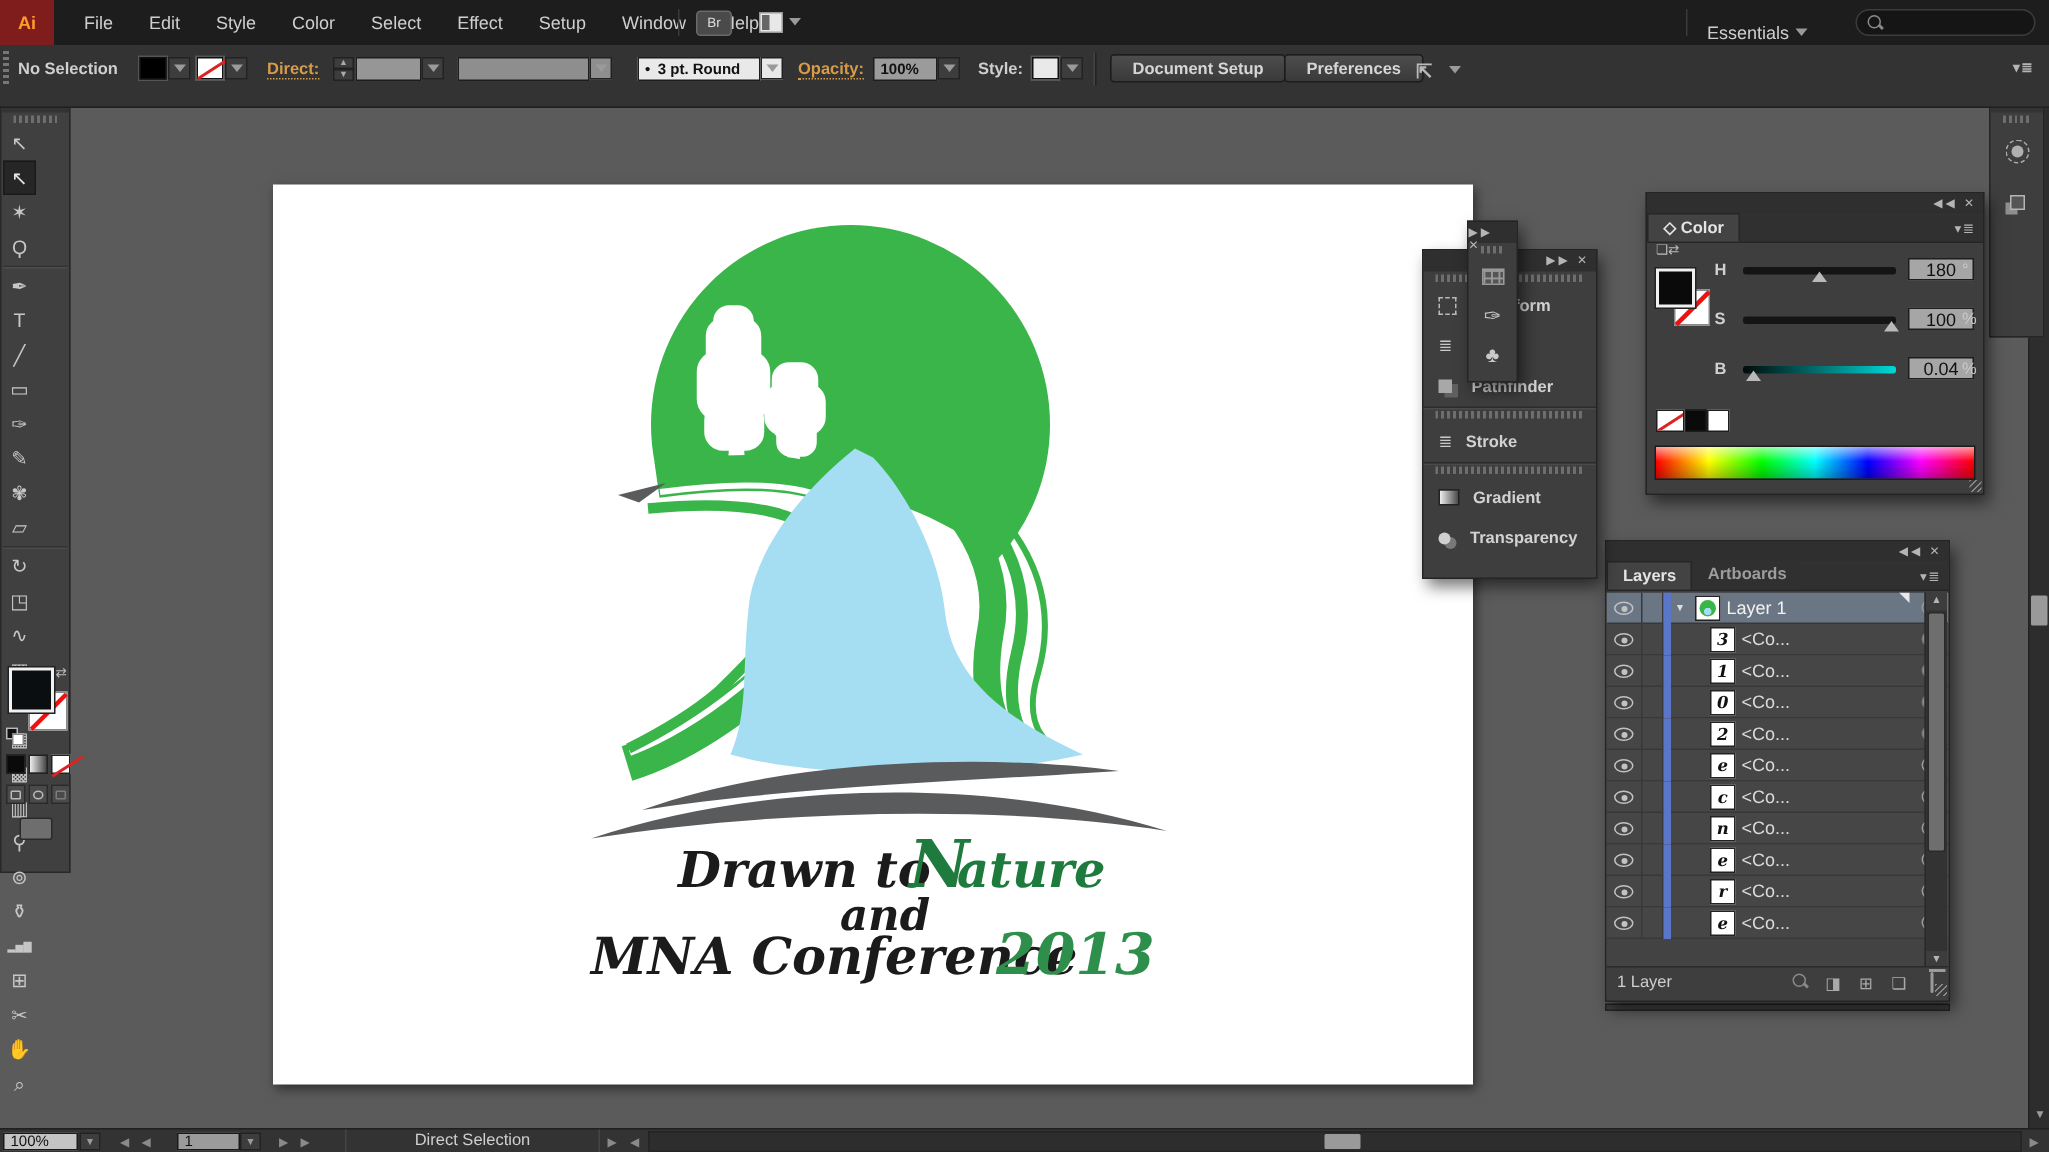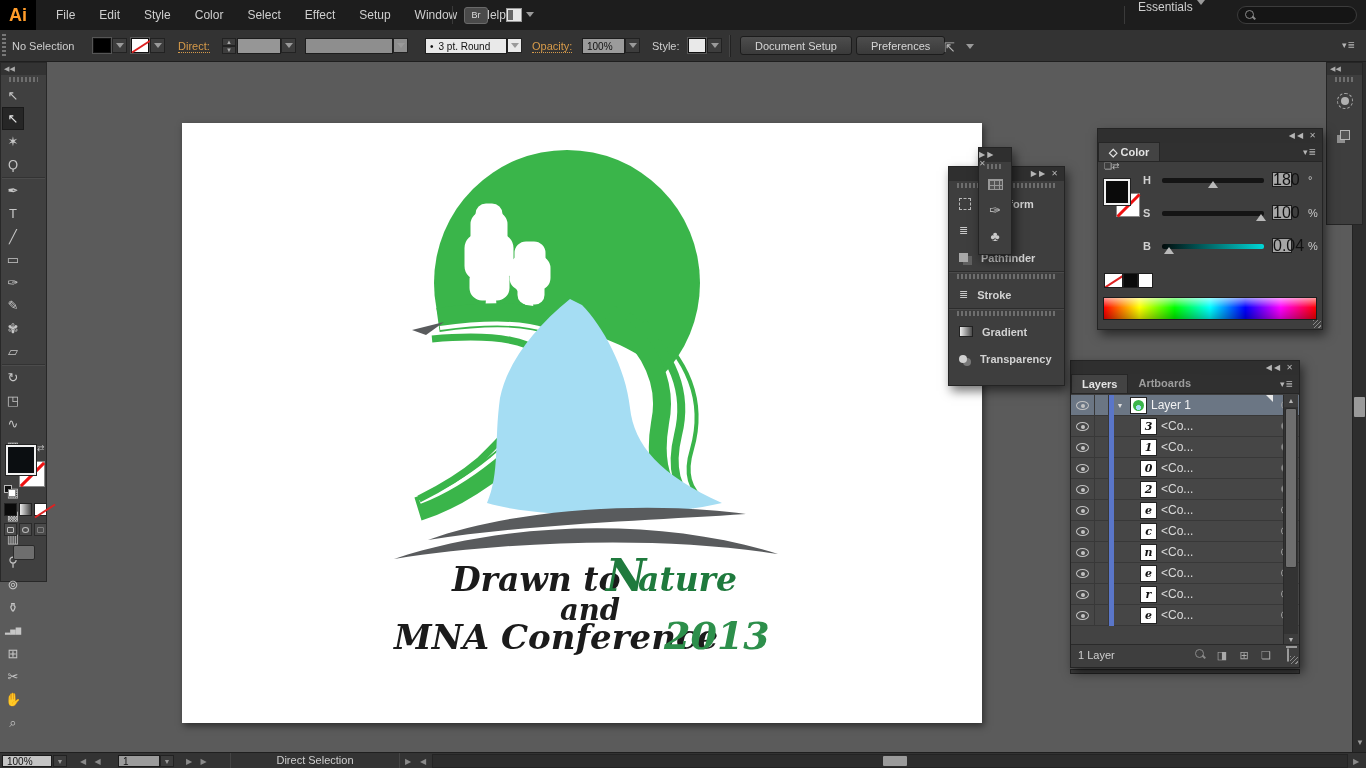--- a/index.html
+++ b/index.html
@@ -1,44 +1,44 @@
 <!DOCTYPE html>
 <html><head>
 <meta charset="utf-8">
 <style>
   * { margin:0; padding:0; box-sizing:border-box; }
   html,body { width:1366px; height:768px; overflow:hidden; background:#5b5b5b;
     font-family:"Liberation Sans", sans-serif; font-size:11px; color:#c9c9c9; }
 
   
   #menubar { position:absolute; left:0; top:0; width:1366px; height:30px; background:#1d1d1d; z-index:60; }
-  #ai-logo { position:absolute; left:0; top:0; width:36px; height:30px; background:#000000; color:#ff9c2a;
-    font-weight:bold; font-size:18px; text-align:center; line-height:30px; }
+  #ai-logo { position:absolute; left:0; top:0; width:36px; height:30px; background:#7f1d1d; color:#ff9c2a;
+    font-weight:bold; font-size:12px; text-align:center; line-height:30px; }
   #menu-items { position:absolute; left:44px; top:0; height:30px; display:flex; align-items:center; }
   .menu-item { padding:0 12px; line-height:30px; color:#cfcfcf; font-size:12px; cursor:default; }
   .mb-sep { position:absolute; top:6px; width:1px; height:18px; background:#3a3a3a; }
   #br-btn { position:absolute; left:464px; top:7px; width:24px; height:17px; background:#4a4a4a;
     border:1px solid #6a6a6a; border-radius:3px; color:#ddd; font-size:9px; text-align:center; line-height:15px; }
   #layout-btn { position:absolute; left:506px; top:8px; width:30px; height:15px; }
   #layout-btn .sq { position:absolute; left:0; top:0; width:16px; height:14px; background:#e8e8e8; border:1px solid #999; }
   #layout-btn .sq i { position:absolute; left:1px; top:1px; width:5px; height:10px; background:#666; }
   #layout-btn .car { position:absolute; left:20px; top:4px; }
-  #workspace-switcher { position:absolute; left:1138px; top:0; height:43px; display:flex; gap:4px; }
+  #workspace-switcher { position:absolute; left:1138px; top:0; height:43px; display:flex; align-items:center; gap:4px; }
   #workspace-switcher span { font-size:12px; color:#cfcfcf; }
   .caret { width:0; height:0; border-left:4px solid transparent; border-right:4px solid transparent; border-top:5px solid #9a9a9a; display:inline-block; }
   #search-box { position:absolute; left:1237px; top:6px; width:120px; height:18px; background:#151515;
     border:1px solid #3c3c3c; border-radius:9px; }
   .mag { position:relative; display:inline-block; width:12px; height:12px; }
   .mag::before { content:""; position:absolute; left:1px; top:1px; width:7px; height:7px; border:1.5px solid #8a8a8a; border-radius:50%; }
   .mag::after { content:""; position:absolute; left:8px; top:8px; width:4px; height:1.5px; background:#8a8a8a; transform:rotate(45deg); }
   #search-box .mag { position:absolute; left:6px; top:2px; }
 
   
-  #controlbar { position:absolute; left:0; top:30px; width:1366px; height:32px; background:#333333;
-    border-bottom:1px solid #1f1f1f; z-index:59; }
+  #controlbar { position:absolute; left:0; top:30px; width:1366px; height:42px; background:#333333;
+    border-bottom:1px solid #1f1f1f; z-index:59;font-weight:bold; }
   .vgrip { position:absolute; left:2px; top:4px; width:4px; height:24px;
     background:repeating-linear-gradient(#777 0 2px, transparent 2px 4px); }
   .cb-label { position:absolute; top:10px; font-size:11px; color:#cfcfcf; }
   .cb-link { position:absolute; top:10px; font-size:11px; color:#d79b4a; border-bottom:1px dotted #d79b4a; }
   .swatch { position:absolute; top:8px; width:18px; height:15px; border:1px solid #111; background:#000; box-shadow:0 0 0 1px #555; }
   .swatch.none { background:#fff; }
   .swatch.none::after, .slashed::after { content:""; position:absolute; left:-2px; top:6px; width:24px; height:2px;
     background:#d22; transform:rotate(-33deg); }
   .dd-btn { position:absolute; top:8px; width:15px; height:15px; background:#3d3d3d; border:1px solid #222;
     display:flex; align-items:center; justify-content:center; }
@@ -111,22 +111,22 @@
   #cp-fs .big { position:absolute; left:0; top:10px; width:26px; height:26px; background:#0a0a0a; border:2px solid #f0f0f0; box-shadow:0 0 0 1px #222; }
   #cp-fs .none { position:absolute; left:12px; top:24px; width:24px; height:24px; background:#fff; border:1px solid #888; }
   #cp-fs .none::after { content:""; position:absolute; left:-4px; top:10px; width:31px; height:3px; background:#e11; transform:rotate(-45deg); }
   #cp-fs .minis { position:absolute; left:0; top:-8px; font-size:9px; color:#bbb; }
   .cslider { position:absolute; left:58px; width:160px; height:14px; }
   .cslider .sl-label { position:absolute; left:-13px; top:1px; color:#d0d0d0; font-weight:bold; }
   .cslider .track { position:absolute; left:6px; top:5px; width:102px; height:5px; background:#141414; border-radius:2px; }
   .cslider.bsl .track { background:linear-gradient(90deg,#020a0a,#00d8d8); }
   .cslider .thumb { position:absolute; top:8px; width:0; height:0; border-left:5px solid transparent;
     border-right:5px solid transparent; border-bottom:7px solid #b9b9b9; }
-  .cslider .val { position:absolute; left:116px; top:-1px; width:20px; height:15px; background:#a6a6a6;
-    border:1px solid #1d1d1d; color:#111; font-size:16px; text-align:center; line-height:14px; }
+  .cslider .val { position:absolute; left:116px; top:-1px; width:44px; height:15px; background:#a6a6a6;
+    border:1px solid #1d1d1d; color:#111; font-size:12px; text-align:center; line-height:14px; }
   .cslider .unit { position:absolute; left:152px; top:1px; color:#c9c9c9; }
   #cp-swrow { position:absolute; left:6px; top:144px; display:flex; }
   #cp-swrow div { width:15px; height:15px; border:1px solid #1d1d1d; }
   #cp-spectrum { position:absolute; left:5px; top:168px; width:214px; height:23px; border:1px solid #1c1c1c;
     background:linear-gradient(to bottom, rgba(255,255,255,.6), rgba(255,255,255,0) 45%, rgba(0,0,0,.25)),
       linear-gradient(to right,#f00,#ff0,#0f0,#0ff,#00f,#f0f,#f00); }
   .grip-corner { position:absolute; right:1px; bottom:1px; width:8px; height:8px;
     background:repeating-linear-gradient(135deg,#8a8a8a 0 1px, transparent 1px 3px); }
 
   

